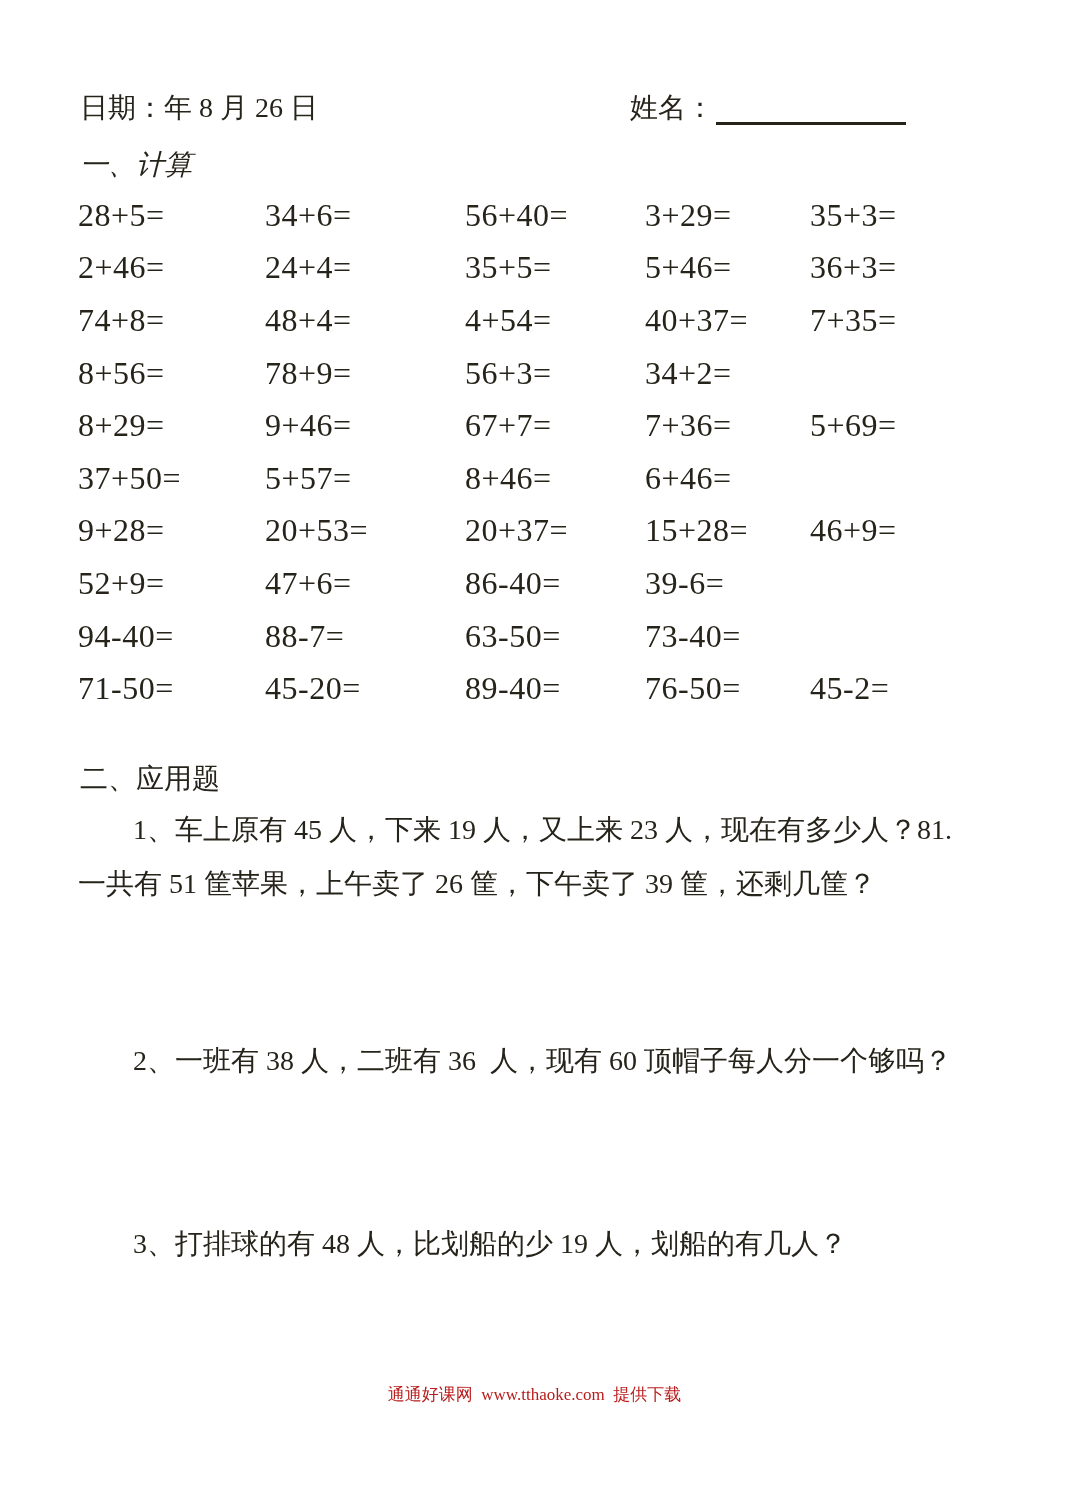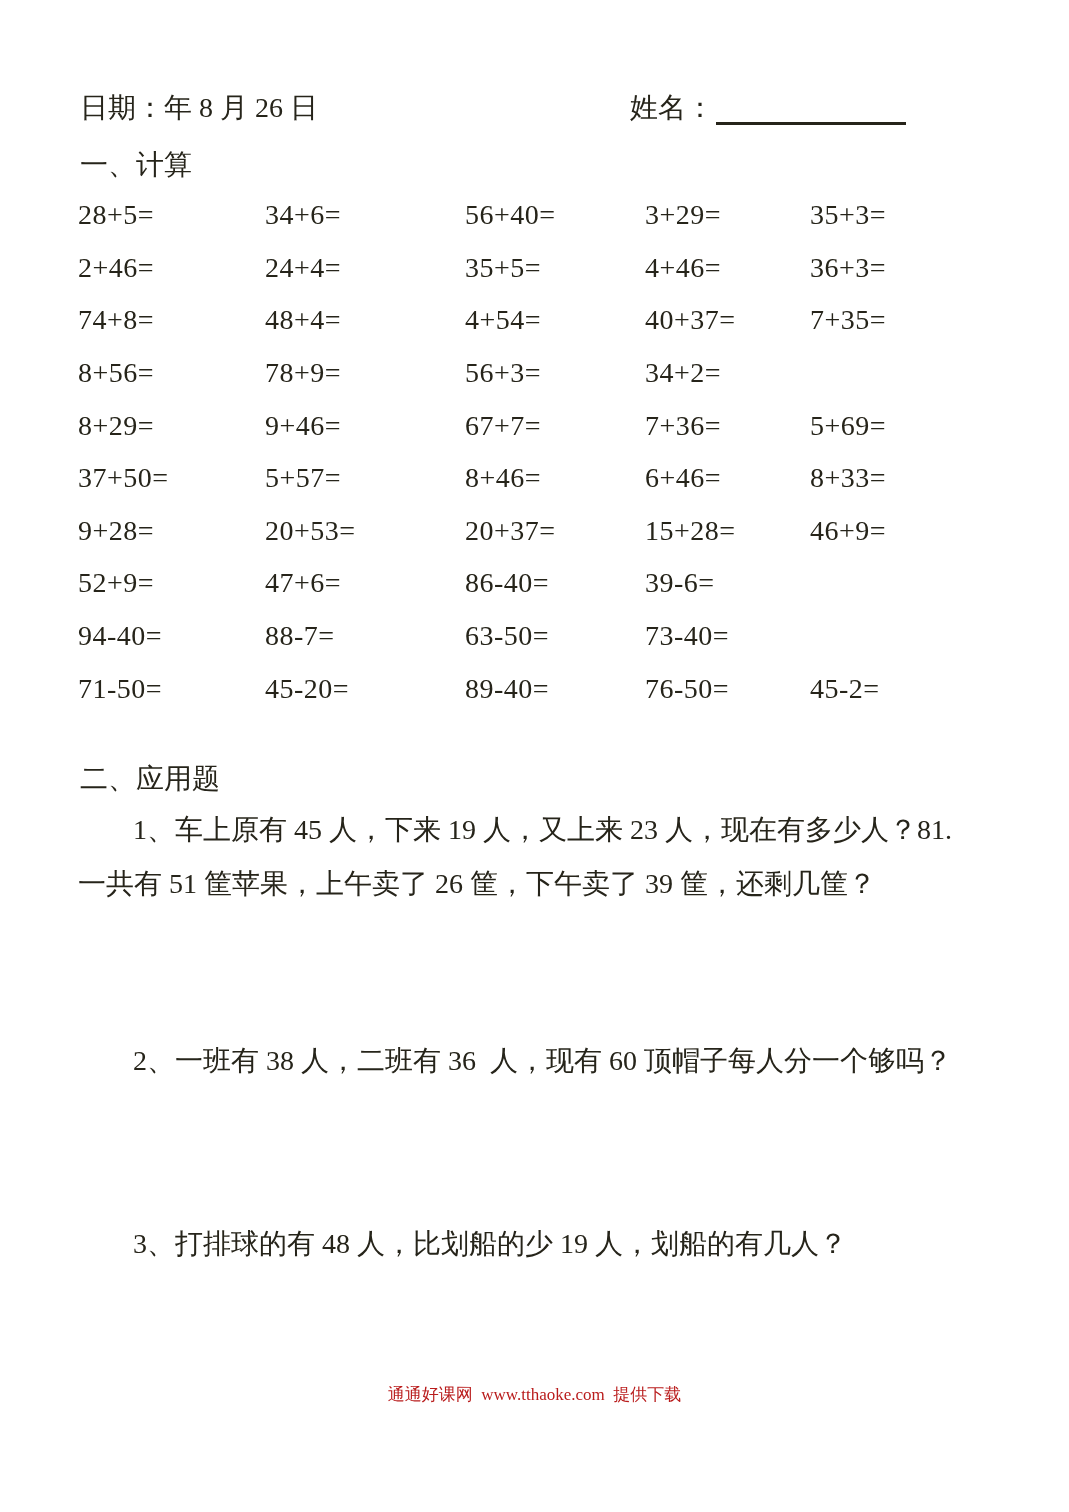--- a/index.html
+++ b/index.html
@@ -18,35 +18,35 @@
   .header-date { position: absolute; top: 90px; left: 80px; }
   .header-name { position: absolute; top: 90px; left: 630px; white-space: nowrap; text-align: center; }
   .name-underline {
     display: inline-block;
     width: 190px;
     height: 30px;
     border-bottom: 3px solid #26241a;
     vertical-align: bottom;
     margin-left: 2px;
   }
-  .calc-title { position: absolute; top: 147px; left: 80px; }
+  .calc-title { position: absolute; top: 147px; left: 80px; font-style: italic; }
   .calc-grid {
     position: absolute;
     top: 189px;
     left: 78px;
     width: 912px;
   }
   .calc-row {
     display: grid;
     grid-template-columns: 187px 200px 180px 165px auto;
     height: 52.6px;
     align-items: center;
   }
   .calc-cell {
-    font-size: 28px;
+    font-size: 32px;
     letter-spacing: 0.5px;
     white-space: nowrap;
   }
   .word-title { position: absolute; top: 761px; left: 80px; }
   .wp1-l1 { position: absolute; top: 812px; left: 133px; width: 910px; }
   .wp1-l2 { position: absolute; top: 866px; left: 78px; width: 940px; }
   .wp2    { position: absolute; top: 1043px; left: 133px; width: 910px; }
   .wp3    { position: absolute; top: 1226px; left: 133px; width: 910px; }
   .footer {
     position: absolute;
@@ -77,21 +77,21 @@
         <div class="calc-cell">28+5=</div>
         <div class="calc-cell">34+6=</div>
         <div class="calc-cell">56+40=</div>
         <div class="calc-cell">3+29=</div>
         <div class="calc-cell">35+3=</div>
       </div>
       <div class="calc-row">
         <div class="calc-cell">2+46=</div>
         <div class="calc-cell">24+4=</div>
         <div class="calc-cell">35+5=</div>
-        <div class="calc-cell">4+46=</div>
+        <div class="calc-cell">5+46=</div>
         <div class="calc-cell">36+3=</div>
       </div>
       <div class="calc-row">
         <div class="calc-cell">74+8=</div>
         <div class="calc-cell">48+4=</div>
         <div class="calc-cell">4+54=</div>
         <div class="calc-cell">40+37=</div>
         <div class="calc-cell">7+35=</div>
       </div>
       <div class="calc-row">
@@ -105,21 +105,20 @@
         <div class="calc-cell">9+46=</div>
         <div class="calc-cell">67+7=</div>
         <div class="calc-cell">7+36=</div>
         <div class="calc-cell">5+69=</div>
       </div>
       <div class="calc-row">
         <div class="calc-cell">37+50=</div>
         <div class="calc-cell">5+57=</div>
         <div class="calc-cell">8+46=</div>
         <div class="calc-cell">6+46=</div>
-        <div class="calc-cell">8+33=</div>
       </div>
       <div class="calc-row">
         <div class="calc-cell">9+28=</div>
         <div class="calc-cell">20+53=</div>
         <div class="calc-cell">20+37=</div>
         <div class="calc-cell">15+28=</div>
         <div class="calc-cell">46+9=</div>
       </div>
       <div class="calc-row">
         <div class="calc-cell">52+9=</div>

